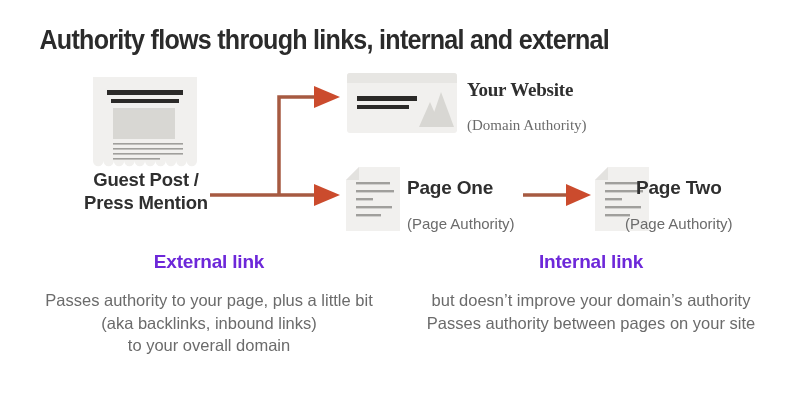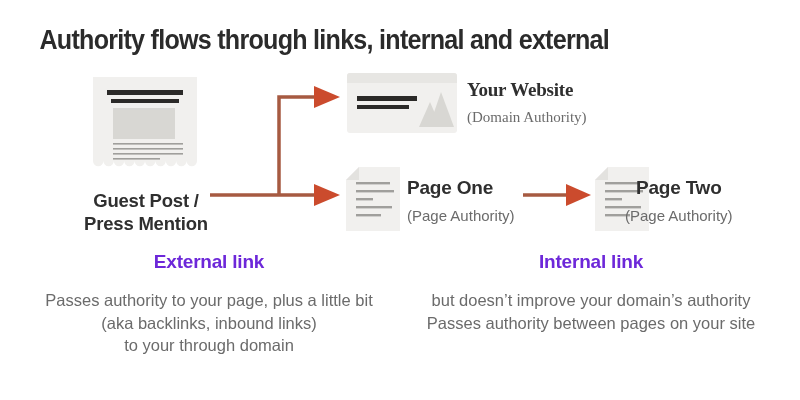--- a/index.html
+++ b/index.html
@@ -29,26 +29,26 @@
   .node-label .main {
     font-size: 19px;
     font-weight: 700;
     color: #2f2f2f;
     letter-spacing: -0.2px;
     white-space: nowrap;
   }
   .node-label .sub {
     font-size: 15px;
     color: #6b6b6b;
-    margin-top: 8px;
+    margin-top: 16px;
     white-space: nowrap;
   }
 
   .guest-label {
-    left: 48px; top: 189px; width: 196px;
+    left: 48px; top: 168px; width: 196px;
     text-align: center;
     font-size: 18.5px;
     font-weight: 700;
     line-height: 23px;
     color: #2f2f2f;
     letter-spacing: -0.2px;
   }
 
   .note { top: 251px; text-align: center; }
   .note-external { left: 13px;  width: 392px; }
@@ -146,21 +146,21 @@
 
   <div class="abs node-label" style="left:625px;top:177px;text-align:center;">
     <div class="main">Page Two</div>
     <div class="sub">(Page Authority)</div>
   </div>
 
   <div class="abs note note-external">
     <div class="head">External link</div>
     <div class="body-line">Passes authority to your page, plus a little bit</div>
     <div class="body-line">(aka backlinks, inbound links)</div>
-    <div class="body-line">to your through domain</div>
+    <div class="body-line">to your overall domain</div>
   </div>
 
   <div class="abs note note-internal">
     <div class="head">Internal link</div>
     <div class="body-line">but doesn’t improve your domain’s authority</div>
     <div class="body-line">Passes authority between pages on your site</div>
   </div>
 
 </div>
 

